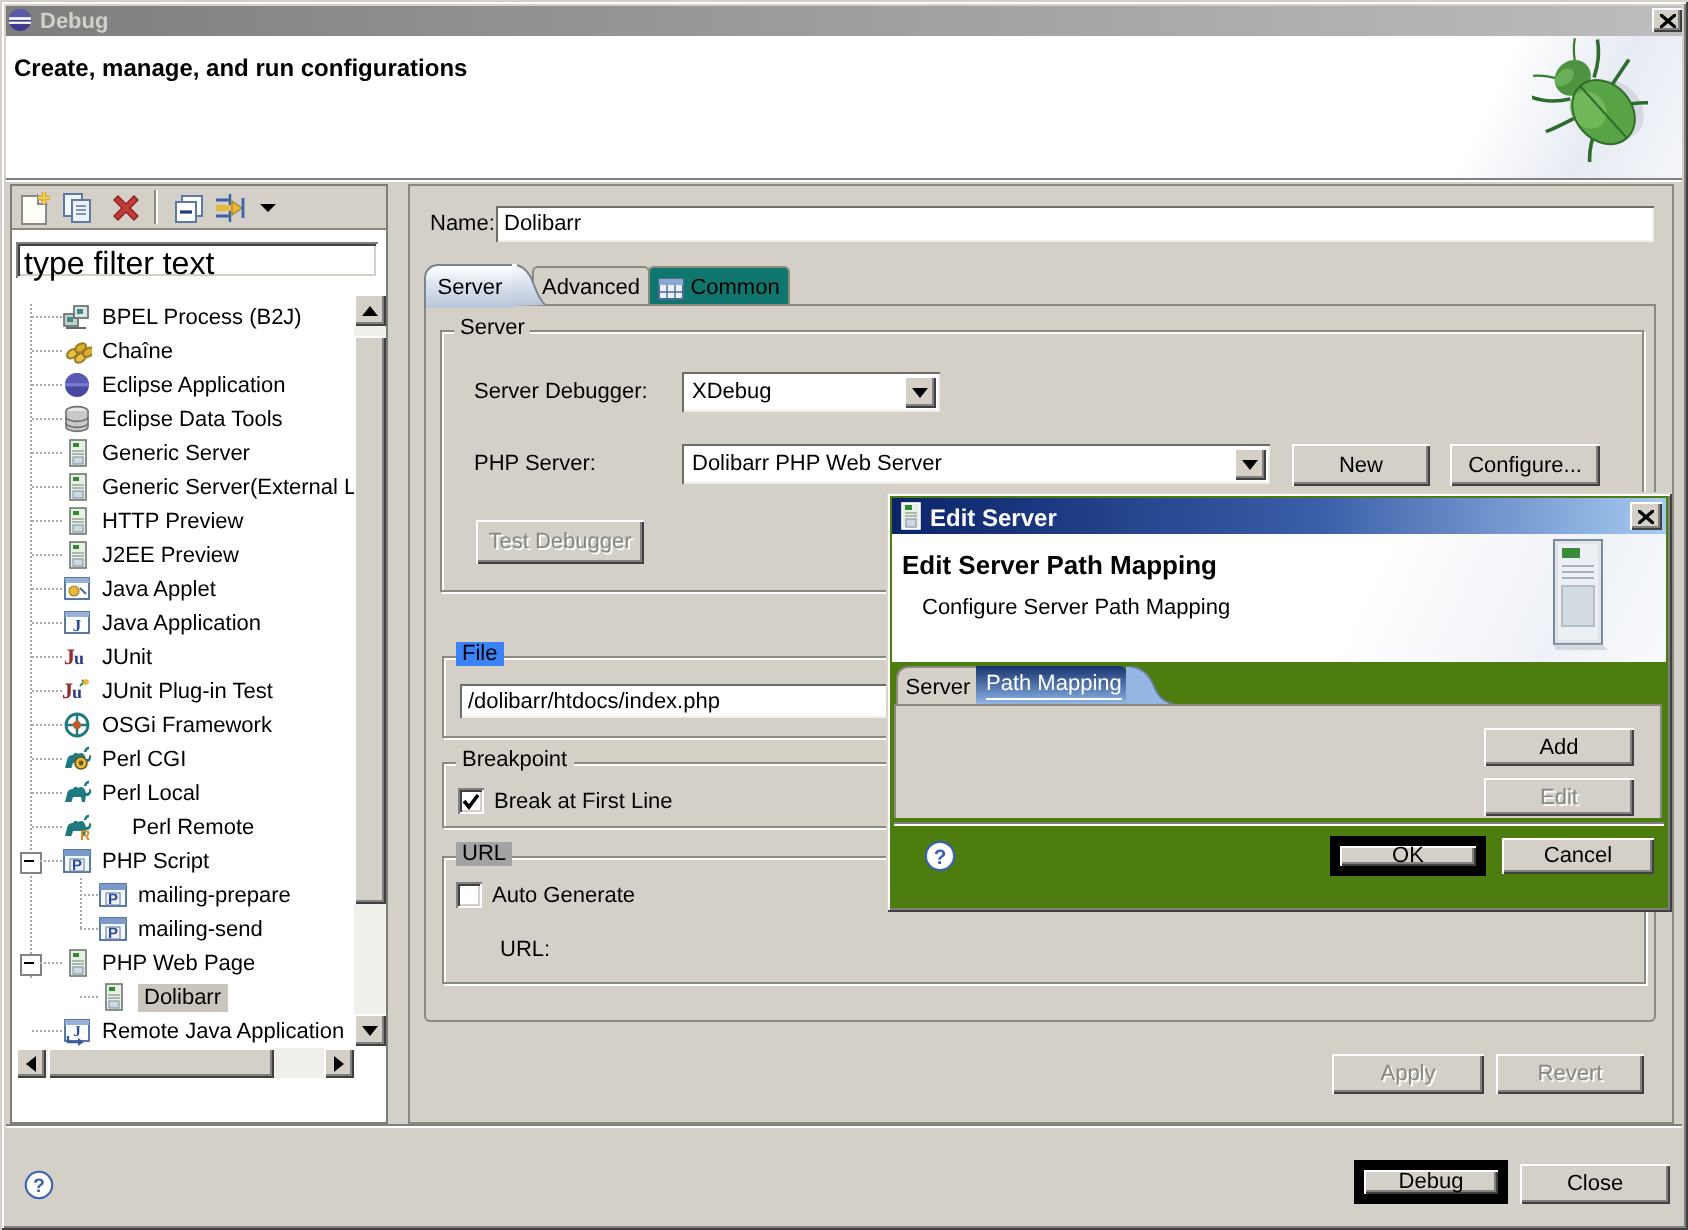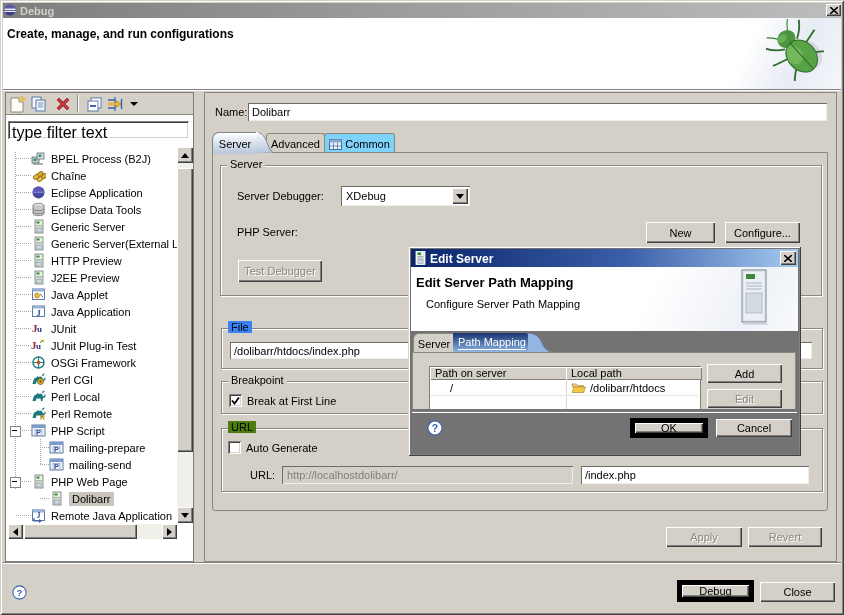--- a/index.html
+++ b/index.html
@@ -279,21 +279,21 @@
 
 <div class="abs" style="left:16px;top:396px;width:15px;border-top:1px dotted #a8a8a8;"></div>
 <div class="row" style="left:31px;top:388px;">
 <svg class="ticon" viewBox="0 0 15 15">
         <use href="#ic-camel15"></use>
       </svg>
 <span>Perl Local</span>
     </div>
 
 <div class="abs" style="left:16px;top:413px;width:15px;border-top:1px dotted #a8a8a8;"></div>
-<div class="row" style="left:31px;top:405px;">
+<div class="row" style="left:31px;top:405px;gap:15px;">
 <svg class="ticon" viewBox="0 0 15 15">
         <use href="#ic-camel15"></use>
         <text x="9" y="14" font-size="7" font-weight="bold" fill="#d88a1a">R</text>
       </svg>
 <span>Perl Remote</span>
     </div>
 
 <div class="exp" style="top:426px;"></div>
 <div class="abs" style="left:20px;top:430px;width:11px;border-top:1px dotted #a8a8a8;"></div>
 <div class="row" style="left:31px;top:422px;">
@@ -378,83 +378,83 @@
           <linearGradient id="tg" x1="0" y1="0" x2="0" y2="1">
             <stop offset="0" stop-color="#fdfdfe"></stop>
             <stop offset="0.55" stop-color="#d4ddea"></stop>
             <stop offset="1" stop-color="#b9c6da"></stop>
           </linearGradient>
         </defs>
         <path d="M0 0 L2.5 0 q6 2 8.5 10 q2.5 7 6 10.5 L0 21 z" fill="url(#tg)"></path>
         <path d="M2.5 0.5 q6 2 8.5 10 q2.5 7 6 10.5" fill="none" stroke="#78848f"></path>
       </svg></div>
 <div class="tab" style="left:266px;top:133px;width:57px;height:20px;background:#d4d0c8;border:1px solid #8a897e;border-bottom:none;border-radius:3px 3px 0 0;">Advanced</div>
-<div class="tab" style="left:324px;top:133px;width:69px;height:20px;background:#7dd3fc;border:1px solid #8a897e;border-bottom:none;border-radius:3px 3px 0 0;">
+<div class="tab" style="left:324px;top:133px;width:69px;height:20px;background:#0f766e;border:1px solid #8a897e;border-bottom:none;border-radius:3px 3px 0 0;">
  <svg width="13" height="11" viewBox="0 0 13 11" style="margin-right:3px;">
         <rect x="0.5" y="0.5" width="12" height="10" fill="#e8f0fa" stroke="#4a6a9a"></rect>
         <rect x="0.5" y="0.5" width="12" height="3" fill="#8aa8d0"></rect>
         <path d="M4.5 3.5 v7 M8.5 3.5 v7 M0.5 7 h12" stroke="#4a6a9a" stroke-width="0.7"></path>
       </svg>
  Common</div>
 
 <div class="abs" style="left:212px;top:152px;width:616px;height:359px;border:1px solid #8a897e;border-radius:0 0 3px 3px;box-sizing:border-box;background:#d4d0c8;"></div>
 
 <div class="grp abs" style="left:220px;top:165px;width:600px;height:129px;"></div>
 <div class="abs" style="left:227px;top:158px;background:#d4d0c8;padding:0 3px;">Server</div>
 <div class="abs" style="left:237px;top:190px;">Server Debugger:</div>
 <div class="field sunk abs" style="left:341px;top:186px;width:129px;height:20px;">
       <span style="margin-left:5px;">XDebug</span>
  <div class="sbbtn" style="right:2px;top:2px;width:16px;height:16px;">
         <div class="arr" style="border-left:4px solid transparent;border-right:4px solid transparent;border-top:5px solid #000;"></div>
       </div>
     </div>
 <div class="abs" style="left:237px;top:226px;">PHP Server:</div>
+<div class="field sunk abs" style="left:341px;top:222px;width:294px;height:20px;">
+      <span style="margin-left:5px;">Dolibarr PHP Web Server</span>
+ <div class="sbbtn" style="right:2px;top:2px;width:16px;height:16px;">
+        <div class="arr" style="border-left:4px solid transparent;border-right:4px solid transparent;border-top:5px solid #000;"></div>
+      </div>
+    </div>
 <div class="btn abs" style="left:646px;top:222px;width:69px;height:21px;">New</div>
 <div class="btn abs" style="left:725px;top:222px;width:75px;height:21px;">Configure...</div>
 <div class="btn dis abs" style="left:238px;top:260px;width:84px;height:22px;">Test Debugger</div>
 
 <div class="grp abs" style="left:221px;top:328px;width:600px;height:39px;"></div>
 <div class="abs" style="left:228px;top:321px;background:#3b82f6;padding:0 3px;">File</div>
 <div class="field sunk abs" style="left:230px;top:342px;width:582px;height:17px;">
       <span style="margin-left:4px;">/dolibarr/htdocs/index.php</span>
     </div>
 
 <div class="grp abs" style="left:221px;top:381px;width:600px;height:31px;"></div>
 <div class="abs" style="left:228px;top:374px;background:#d4d0c8;padding:0 3px;">Breakpoint</div>
 <div class="cb" style="left:229px;top:394px;"><svg width="13" height="13" viewBox="0 0 13 13">
         <path d="M3 6.5 l2.5 3 L10 3.5" fill="none" stroke="#000" stroke-width="1.8"></path>
       </svg></div>
 <div class="abs" style="left:247px;top:395px;">Break at First Line</div>
 
 <div class="grp abs" style="left:221px;top:428px;width:600px;height:62px;"></div>
-<div class="abs" style="left:228px;top:421px;background:#4d7c0f;padding:0 3px;">URL</div>
+<div class="abs" style="left:228px;top:421px;background:#a3a3a3;padding:0 3px;">URL</div>
 <div class="cb" style="left:228px;top:441px;"></div>
 <div class="abs" style="left:246px;top:442px;">Auto Generate</div>
 <div class="abs" style="left:250px;top:469px;">URL:</div>
-<div class="field sunk abs" style="left:282px;top:466px;width:291px;height:18px;background:#d4d0c8;">
-      <span style="margin-left:5px;color:#817f76;">http://localhostdolibarr/</span>
-    </div>
-<div class="field sunk abs" style="left:581px;top:466px;width:228px;height:18px;">
-      <span style="margin-left:4px;">/index.php</span>
-    </div>
 
 <div class="btn dis abs" style="left:666px;top:527px;width:76px;height:20px;">Apply</div>
 <div class="btn dis abs" style="left:748px;top:527px;width:74px;height:20px;">Revert</div>
 
 <div class="abs" style="left:3px;top:562px;width:838px;height:1px;background:#808080;"></div>
 <div class="abs" style="left:3px;top:563px;width:838px;height:1px;background:#fff;"></div>
 
 <svg class="abs" style="left:12px;top:585px" width="15" height="15" viewBox="0 0 17 17">
       <circle cx="8.5" cy="8.5" r="7.5" fill="#fff" stroke="#3a62b0" stroke-width="1.2"></circle>
       <text x="8.5" y="12.5" font-size="11" font-weight="bold" fill="#3a62b0" text-anchor="middle">?</text>
     </svg>
 <div class="btn focus abs" style="left:677px;top:580px;width:77px;height:22px;box-sizing:border-box;">Debug</div>
 <div class="btn abs" style="left:760px;top:582px;width:75px;height:20px;">Close</div>
 
-<div class="abs" style="left:408px;top:246px;width:393px;height:210px;background:#737373;z-index:20;
+<div class="abs" style="left:443px;top:246px;width:393px;height:210px;background:#4d7c0f;z-index:20;
   box-shadow: inset 1px 1px 0 #d8d5cc, inset -1px -1px 0 #404040, inset 2px 2px 0 #ffffff, inset -2px -2px 0 #808080;">
 
  <div class="abs" style="left:3px;top:3px;width:387px;height:18px;background:linear-gradient(to right,#0a246a,#3a5ea8 55%,#a6caf0);"></div>
  <svg class="abs" style="left:7px;top:5px" width="11" height="14" viewBox="0 0 11 14">
         <rect x="1" y="0.5" width="9" height="13" fill="#e8efe8" stroke="#fff" stroke-width="0.8"></rect>
         <rect x="2.5" y="1.5" width="3.5" height="2.5" fill="#2e8c2e"></rect>
         <path d="M2.5 5.5 h6 M2.5 7 h6" stroke="#9aa89a" stroke-width="0.8"></path>
         <rect x="3" y="8.5" width="5" height="4" fill="#cdd8e2" stroke="#8a9aa8" stroke-width="0.6"></rect>
       </svg>
  <div class="abs" style="left:22px;top:6px;font-weight:bold;font-size:12px;color:#fff;">Edit Server</div>
@@ -479,32 +479,20 @@
  <div class="abs" style="left:4px;top:87px;width:385px;height:76px;overflow:hidden;">
    <div class="tab" style="left:1px;top:0;width:40px;height:19px;background:#d4d0c8;border:1px solid #8a897e;border-bottom:none;border-radius:6px 0 0 0;">Server</div>
    <div class="abs" style="left:41px;top:0;width:75px;height:19px;background:linear-gradient(to bottom,#16336f,#7aa0d4 85%,#94b6e2);border-radius:0 3px 0 0;"></div>
    <div class="abs" style="left:116px;top:0;width:26px;height:19px;"><svg width="26" height="19">
             <path d="M0 0 q10 0 14 10 q3 8 10 9 L0 19 z" fill="#94b6e2"></path>
             <path d="M0 0 q10 0 14 10 q3 8 10 9" fill="none" stroke="#6a7a94" stroke-width="1"></path>
           </svg></div>
    <div class="abs" style="left:46px;top:3px;color:#fff;font-size:11px;border-bottom:1px solid #fff;padding-bottom:1px;">Path Mapping</div>
    <div class="abs" style="left:0;top:19px;width:384px;height:57px;border:1px solid #8a897e;border-bottom:none;box-sizing:border-box;background:#d4d0c8;"></div>
 
-   <div class="abs" style="left:17px;top:33px;width:270px;height:43px;background:#fff;border:1px solid #7e7d74;">
-     <div class="abs" style="left:0;top:0;width:136px;height:13px;background:#d4d0c8;box-shadow:inset 1px 1px 0 #fff, inset -1px -1px 0 #808080;padding-left:5px;font-size:11px;line-height:13px;">Path on server</div>
-     <div class="abs" style="left:136px;top:0;width:131px;height:13px;background:#d4d0c8;box-shadow:inset 1px 1px 0 #fff, inset -1px -1px 0 #808080;padding-left:5px;font-size:11px;line-height:13px;">Local path</div>
-     <div class="abs" style="left:136px;top:13px;width:1px;height:30px;background:#d8d8d8;"></div>
-     <div class="abs" style="left:0;top:28px;width:268px;height:1px;background:#e4e4e4;"></div>
-     <div class="abs" style="left:20px;top:15px;font-size:11px;">/</div>
-     <svg class="abs" style="left:141px;top:15px" width="15" height="12" viewBox="0 0 15 12">
-            <path d="M1 2 h4 l1.5 1.5 h6 v1.5 h-11z" fill="#f0d28a" stroke="#a8863a" stroke-width="0.7"></path>
-            <path d="M1 10.5 l2 -5.5 h11.5 l-2 5.5z" fill="#f5c842" stroke="#a8863a" stroke-width="0.7"></path>
-          </svg>
-     <div class="abs" style="left:160px;top:15px;font-size:11px;">/dolibarr/htdocs</div>
-   </div>
    <div class="btn abs" style="left:295px;top:31px;width:75px;height:19px;">Add</div>
    <div class="btn dis abs" style="left:295px;top:56px;width:75px;height:19px;">Edit</div>
  </div>
 
  <div class="abs" style="left:4px;top:165px;width:385px;height:1px;background:#808080;"></div>
  <div class="abs" style="left:4px;top:166px;width:385px;height:1px;background:#fff;"></div>
  <svg class="abs" style="left:19px;top:174px" width="16" height="16" viewBox="0 0 17 17">
         <circle cx="8.5" cy="8.5" r="7.5" fill="#fff" stroke="#3a62b0" stroke-width="1.2"></circle>
         <text x="8.5" y="12.5" font-size="11" font-weight="bold" fill="#3a62b0" text-anchor="middle">?</text>
       </svg>

